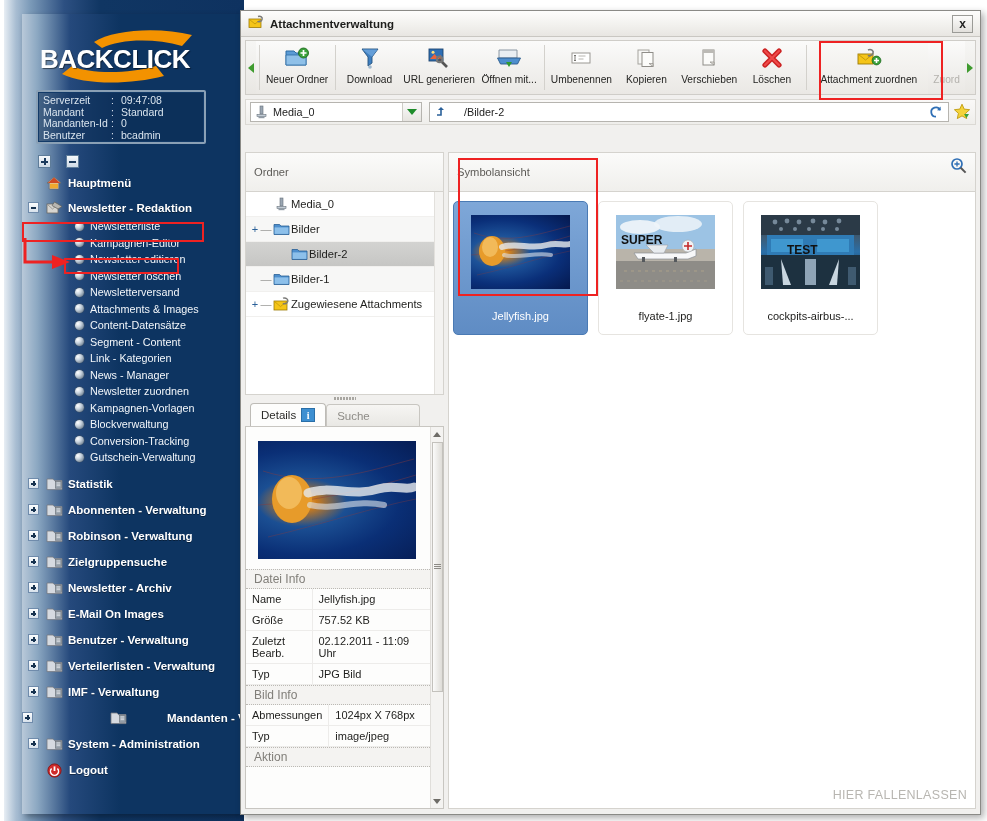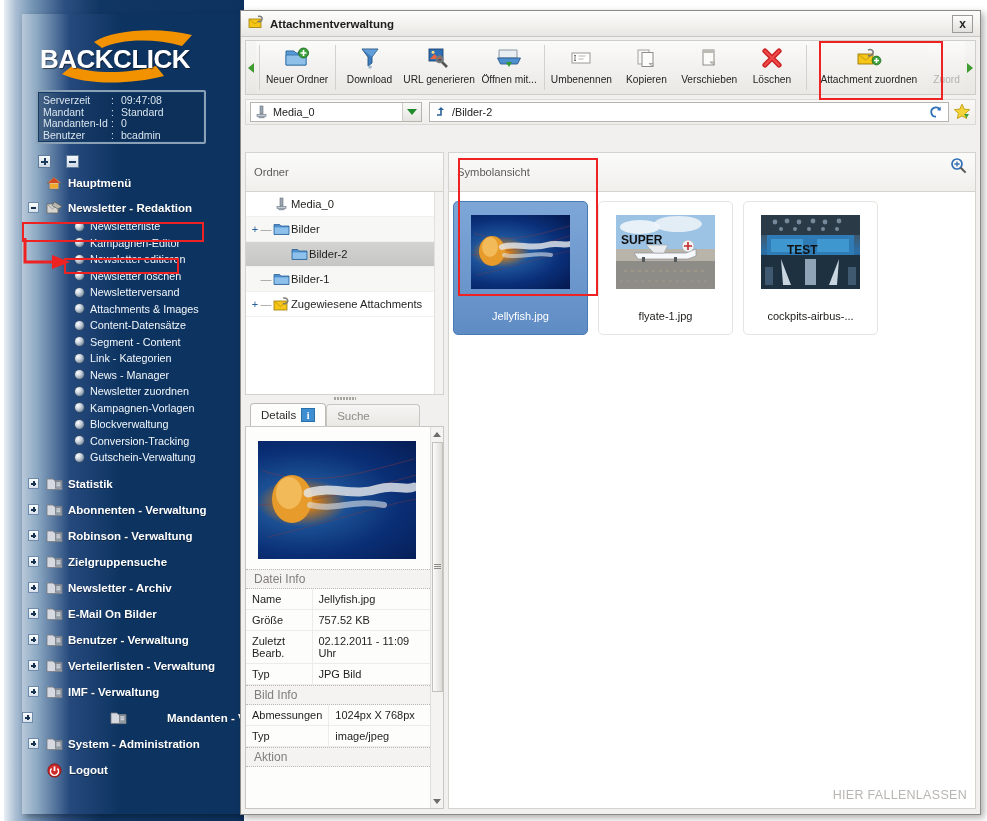--- a/index.html
+++ b/index.html
@@ -164,21 +164,21 @@
   .combo .arrow-box {
     position:absolute; right:0; top:0; width:19px; height:18px;
     background:linear-gradient(#fafafa,#e6e4e0); border-left:1px solid #cdcbc6;
     display:flex; align-items:center; justify-content:center;
   }
   .caret-dn { width:0;height:0;border-left:5px solid transparent;border-right:5px solid transparent;border-top:6px solid #1d8b2a; }
   .pathfield {
     flex:1; height:20px; margin-left:7px; border:1px solid #b6b4af; background:#fff;
     display:flex; align-items:center; position:relative;
   }
-  .pathfield .ptxt { font-size:10.8px; color:#222; margin-left:4px; font-family:"Liberation Sans", sans-serif; }
+  .pathfield .ptxt { font-size:10.8px; color:#222; margin-left:16px; font-family:"Liberation Sans", sans-serif; }
   .pb-icon { margin-left:4px; cursor:pointer; display:flex; align-items:center; }
 
   
   #content { position:absolute; left:4px; top:141px; right:4px; bottom:5px; display:flex; }
   #leftcol { width:199px; display:flex; flex-direction:column; }
   .panel-head {
     height:40px; background:linear-gradient(#fbfbfa,#f0efec);
     border:1px solid #d5d3ce; display:flex; align-items:center; padding-left:8px;
     position:relative;
   }
@@ -481,21 +481,21 @@
               <span class="nav-label">Newsletter - Archiv</span>
             </div>
             <div class="nav-item" style="padding-left: 6px; height: 26px;">
               <span class="expander plus"></span>
               <span style="width:4px;flex:0 0 4px"></span>
               <span class="nav-icon"><svg width="17" height="14" viewBox="0 0 17 14">
   <path d="M1 2 h6 l1.4 1.6 H16 V12.6 H1 Z" fill="#d6dae0" stroke="#767a80" stroke-width=".8"></path>
   <rect x="9.6" y="4.6" width="5.6" height="6.6" fill="#9aa3ad" stroke="#5f666e" stroke-width=".6"></rect>
   <path d="M10.6 5.8 h3.6 M10.6 7.2 h3.6 M10.6 8.6 h3.6" stroke="#e8ebee" stroke-width=".7"></path>
 </svg></span>
-              <span class="nav-label">E-Mail On Bilder</span>
+              <span class="nav-label">E-Mail On Images</span>
             </div>
             <div class="nav-item" style="padding-left: 6px; height: 26px;">
               <span class="expander plus"></span>
               <span style="width:4px;flex:0 0 4px"></span>
               <span class="nav-icon"><svg width="17" height="14" viewBox="0 0 17 14">
   <path d="M1 2 h6 l1.4 1.6 H16 V12.6 H1 Z" fill="#d6dae0" stroke="#767a80" stroke-width=".8"></path>
   <rect x="9.6" y="4.6" width="5.6" height="6.6" fill="#9aa3ad" stroke="#5f666e" stroke-width=".6"></rect>
   <path d="M10.6 5.8 h3.6 M10.6 7.2 h3.6 M10.6 8.6 h3.6" stroke="#e8ebee" stroke-width=".7"></path>
 </svg></span>
               <span class="nav-label">Benutzer - Verwaltung</span>

